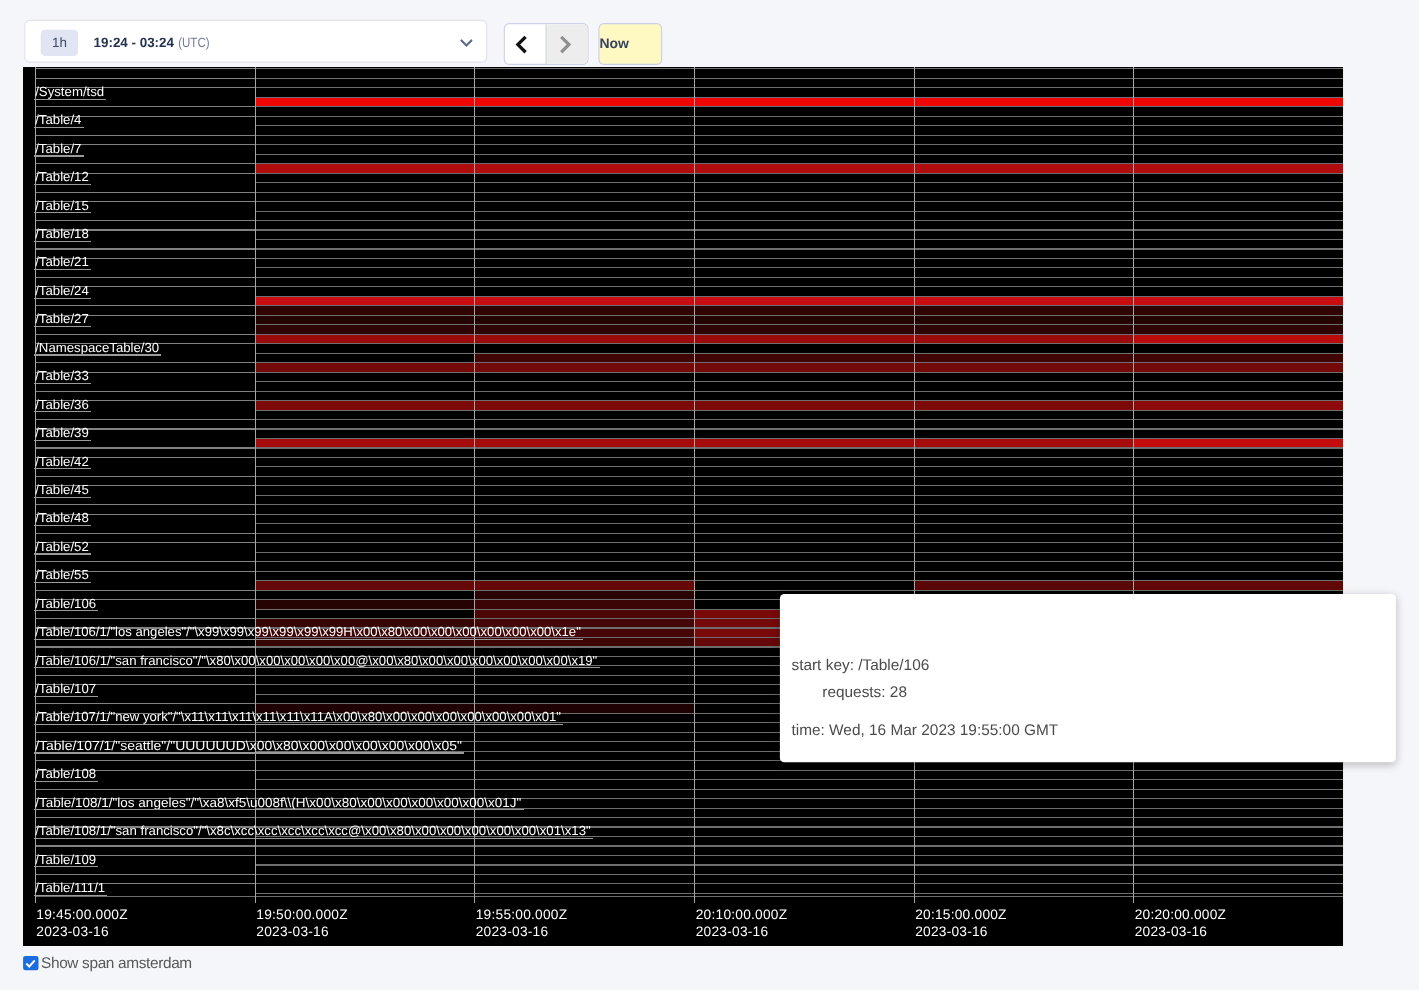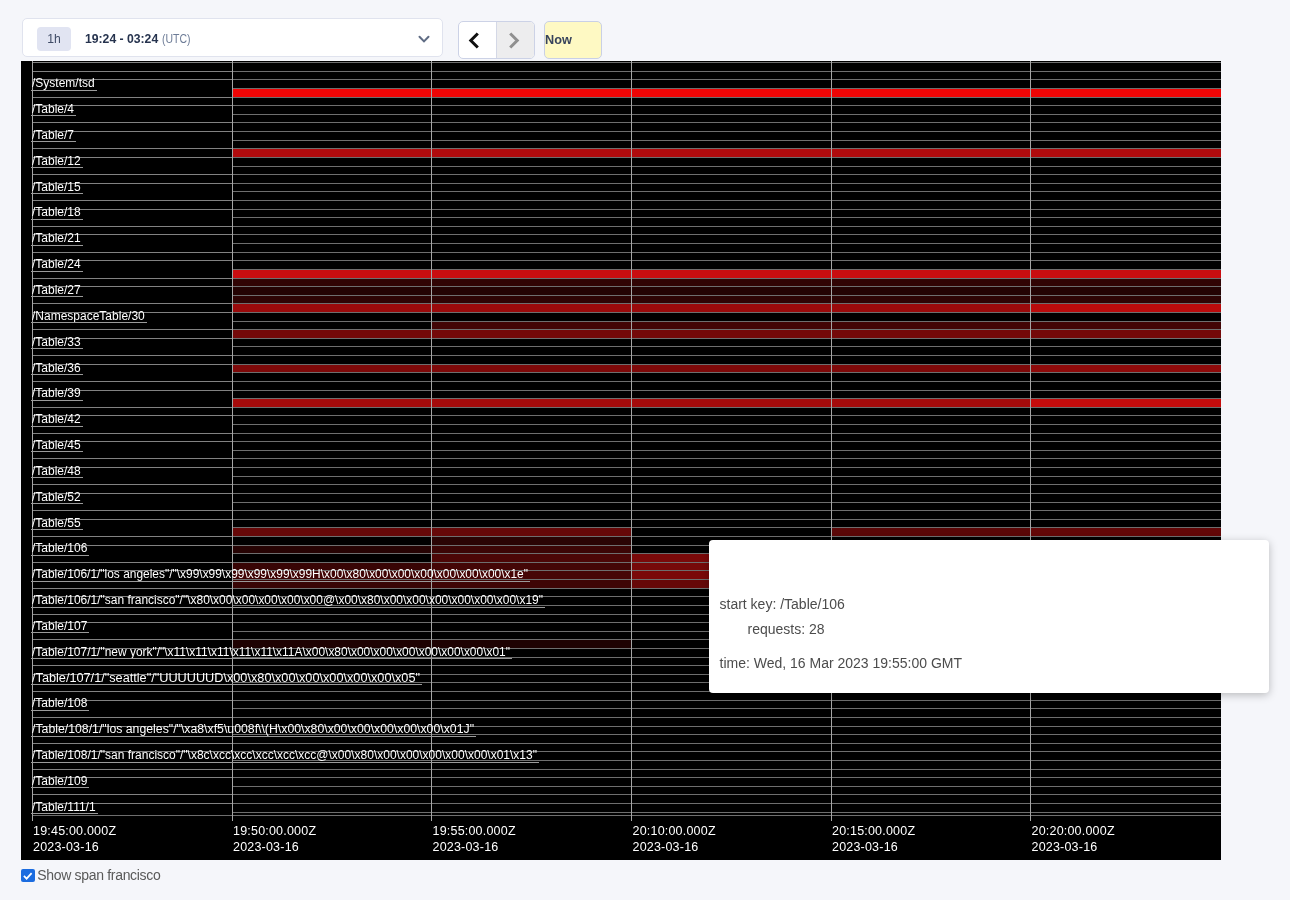--- a/index.html
+++ b/index.html
@@ -296,13 +296,13 @@
 <div class="abs" style="left:709px;top:539.5px;width:559.5px;height:153.5px;background:#fff;border-radius:4px;box-shadow:0 2px 8px rgba(0,0,0,0.25);color:#4c4c4c;font-size:14px;">
   <div class="abs" style="left:10.5px;top:13.6px;line-height:14px;margin-top:44px;">start key: /Table/106</div>
   <div class="abs" style="left:10.5px;top:82.2px;line-height:14px;margin-left:28px;">requests: 28</div>
   <div class="abs" style="left:10.5px;top:116.5px;line-height:14px;">time: Wed, 16 Mar 2023 19:55:00 GMT</div>
 </div>
 
 <div class="abs" style="left:21px;top:868.5px;width:13.5px;height:13.5px;background:#1b6ce0;border-radius:2px;"></div>
 <svg class="abs" style="left:21px;top:868.5px" width="13.5" height="13.5" viewBox="0 0 14 14">
     <path d="M3 7.2 L5.8 10 L11 4.2" stroke="#fff" stroke-width="1.8" fill="none"></path>
   </svg>
-<div class="abs" style="left:37.3px;top:868px;height:15px;line-height:15px;font-size:14px;letter-spacing:-0.32px;color:#595959;">Show span francisco</div>
+<div class="abs" style="left:37.3px;top:868px;height:15px;line-height:15px;font-size:14px;letter-spacing:-0.32px;color:#595959;">Show span amsterdam</div>
 
 </body></html>

